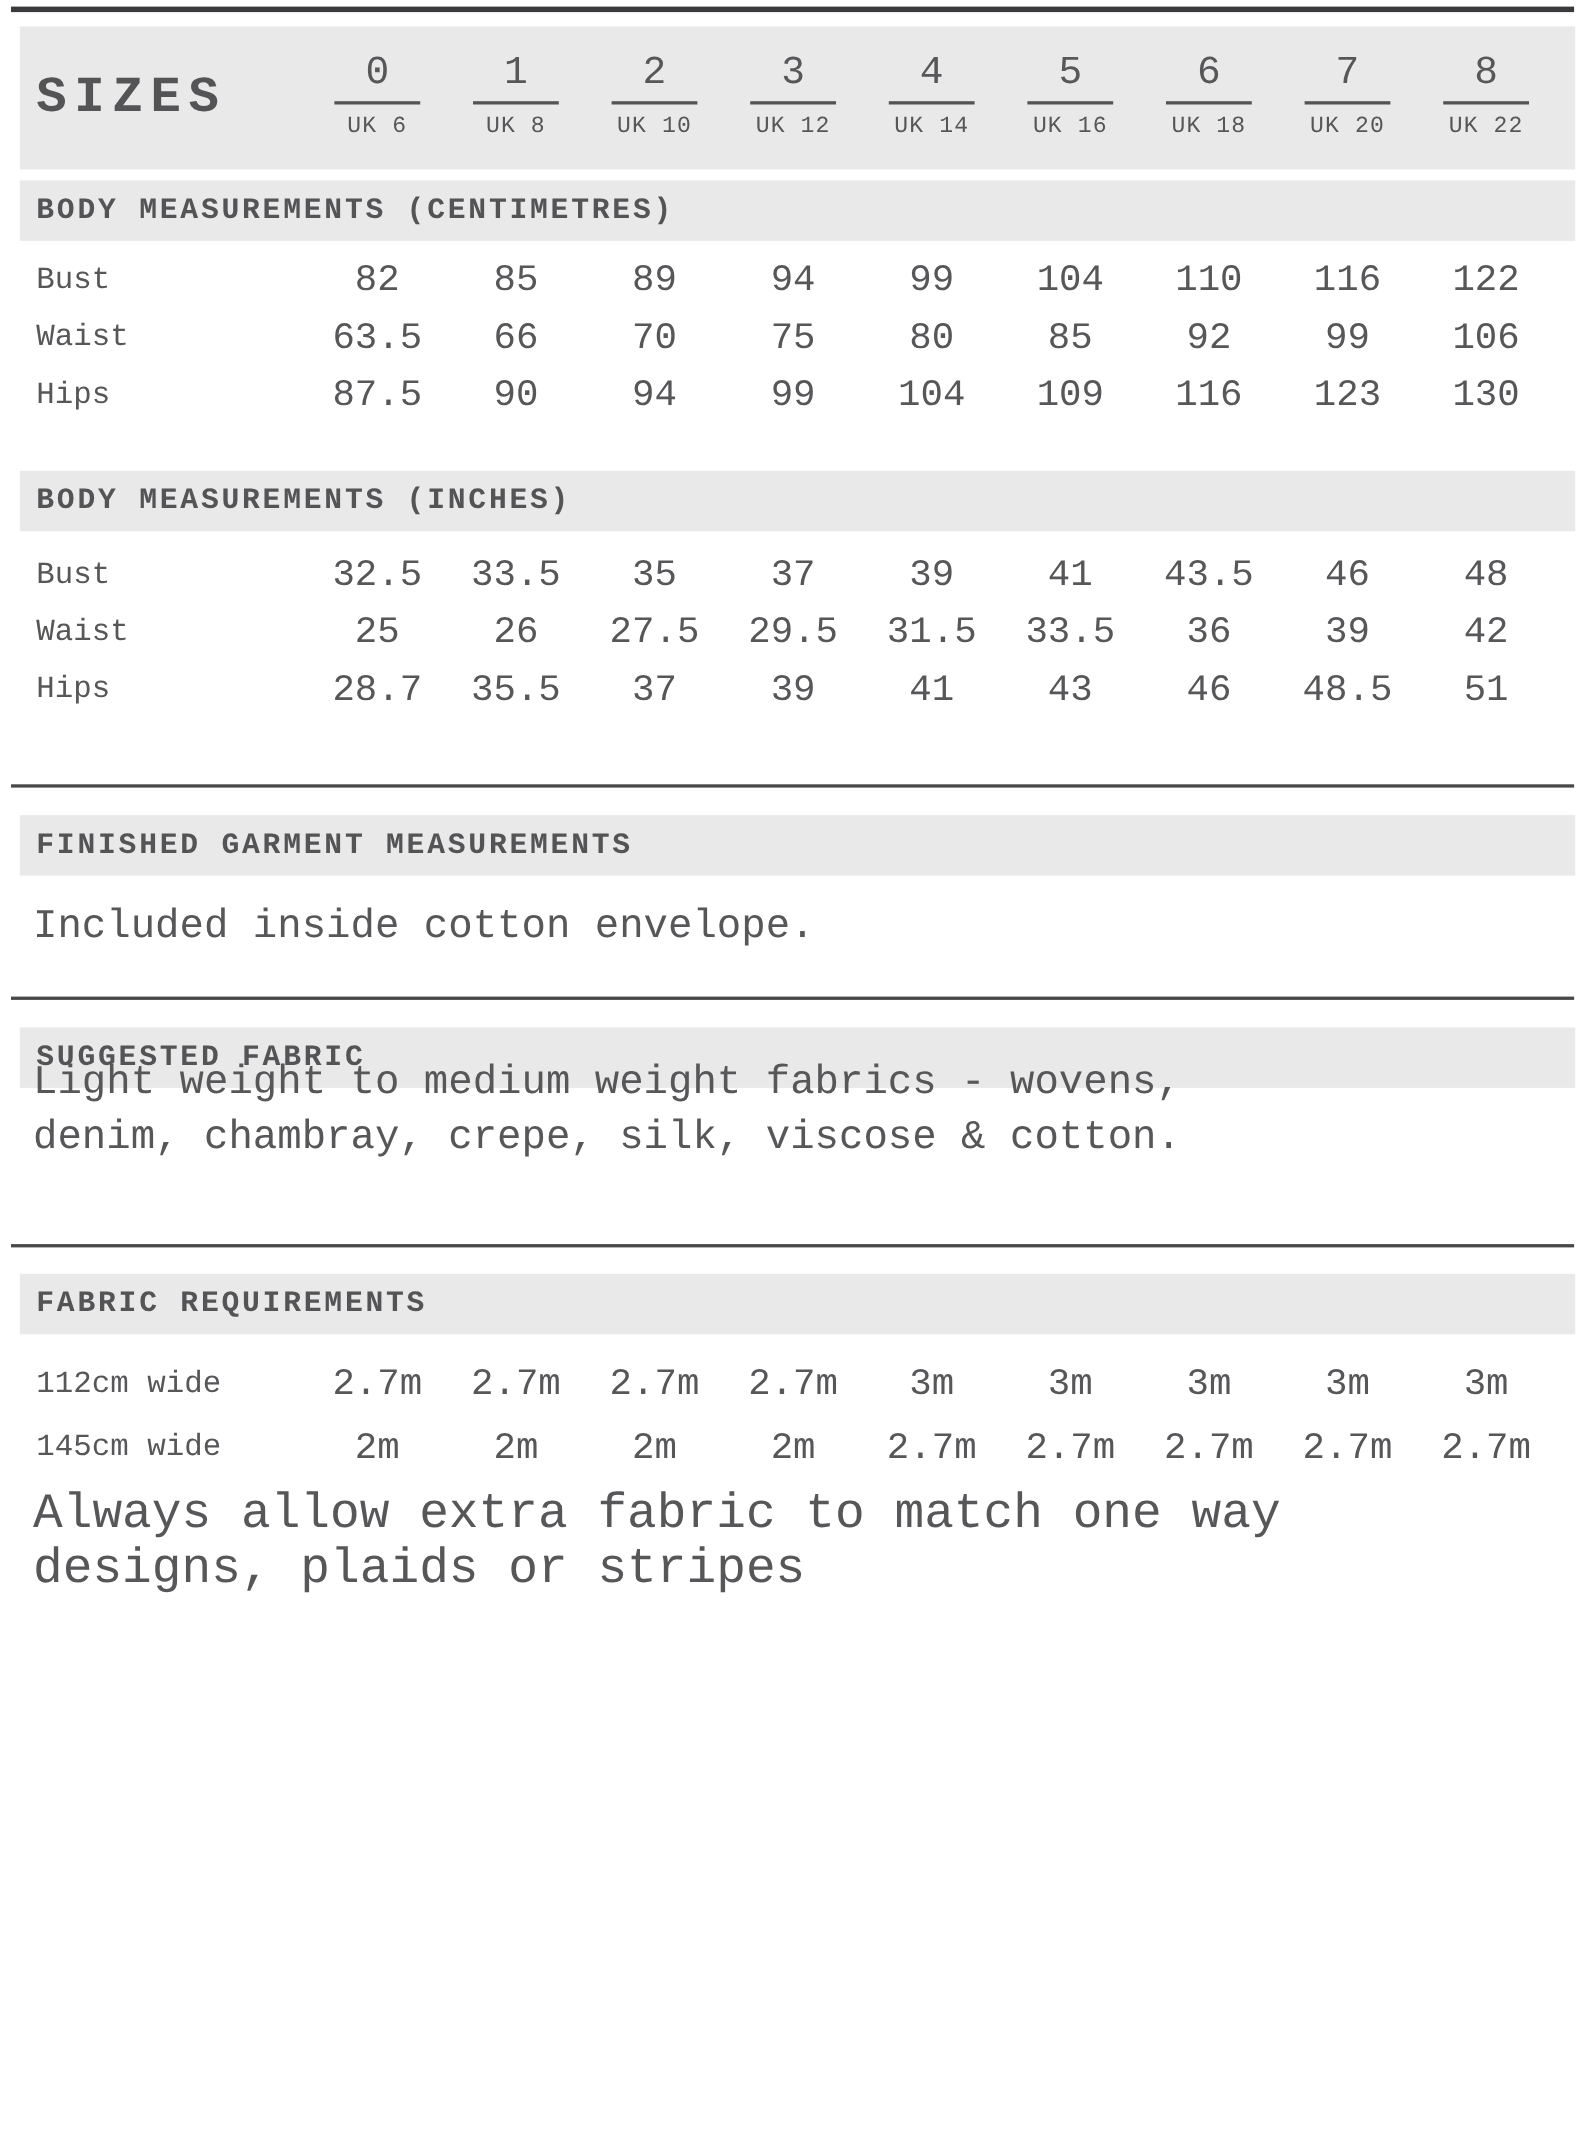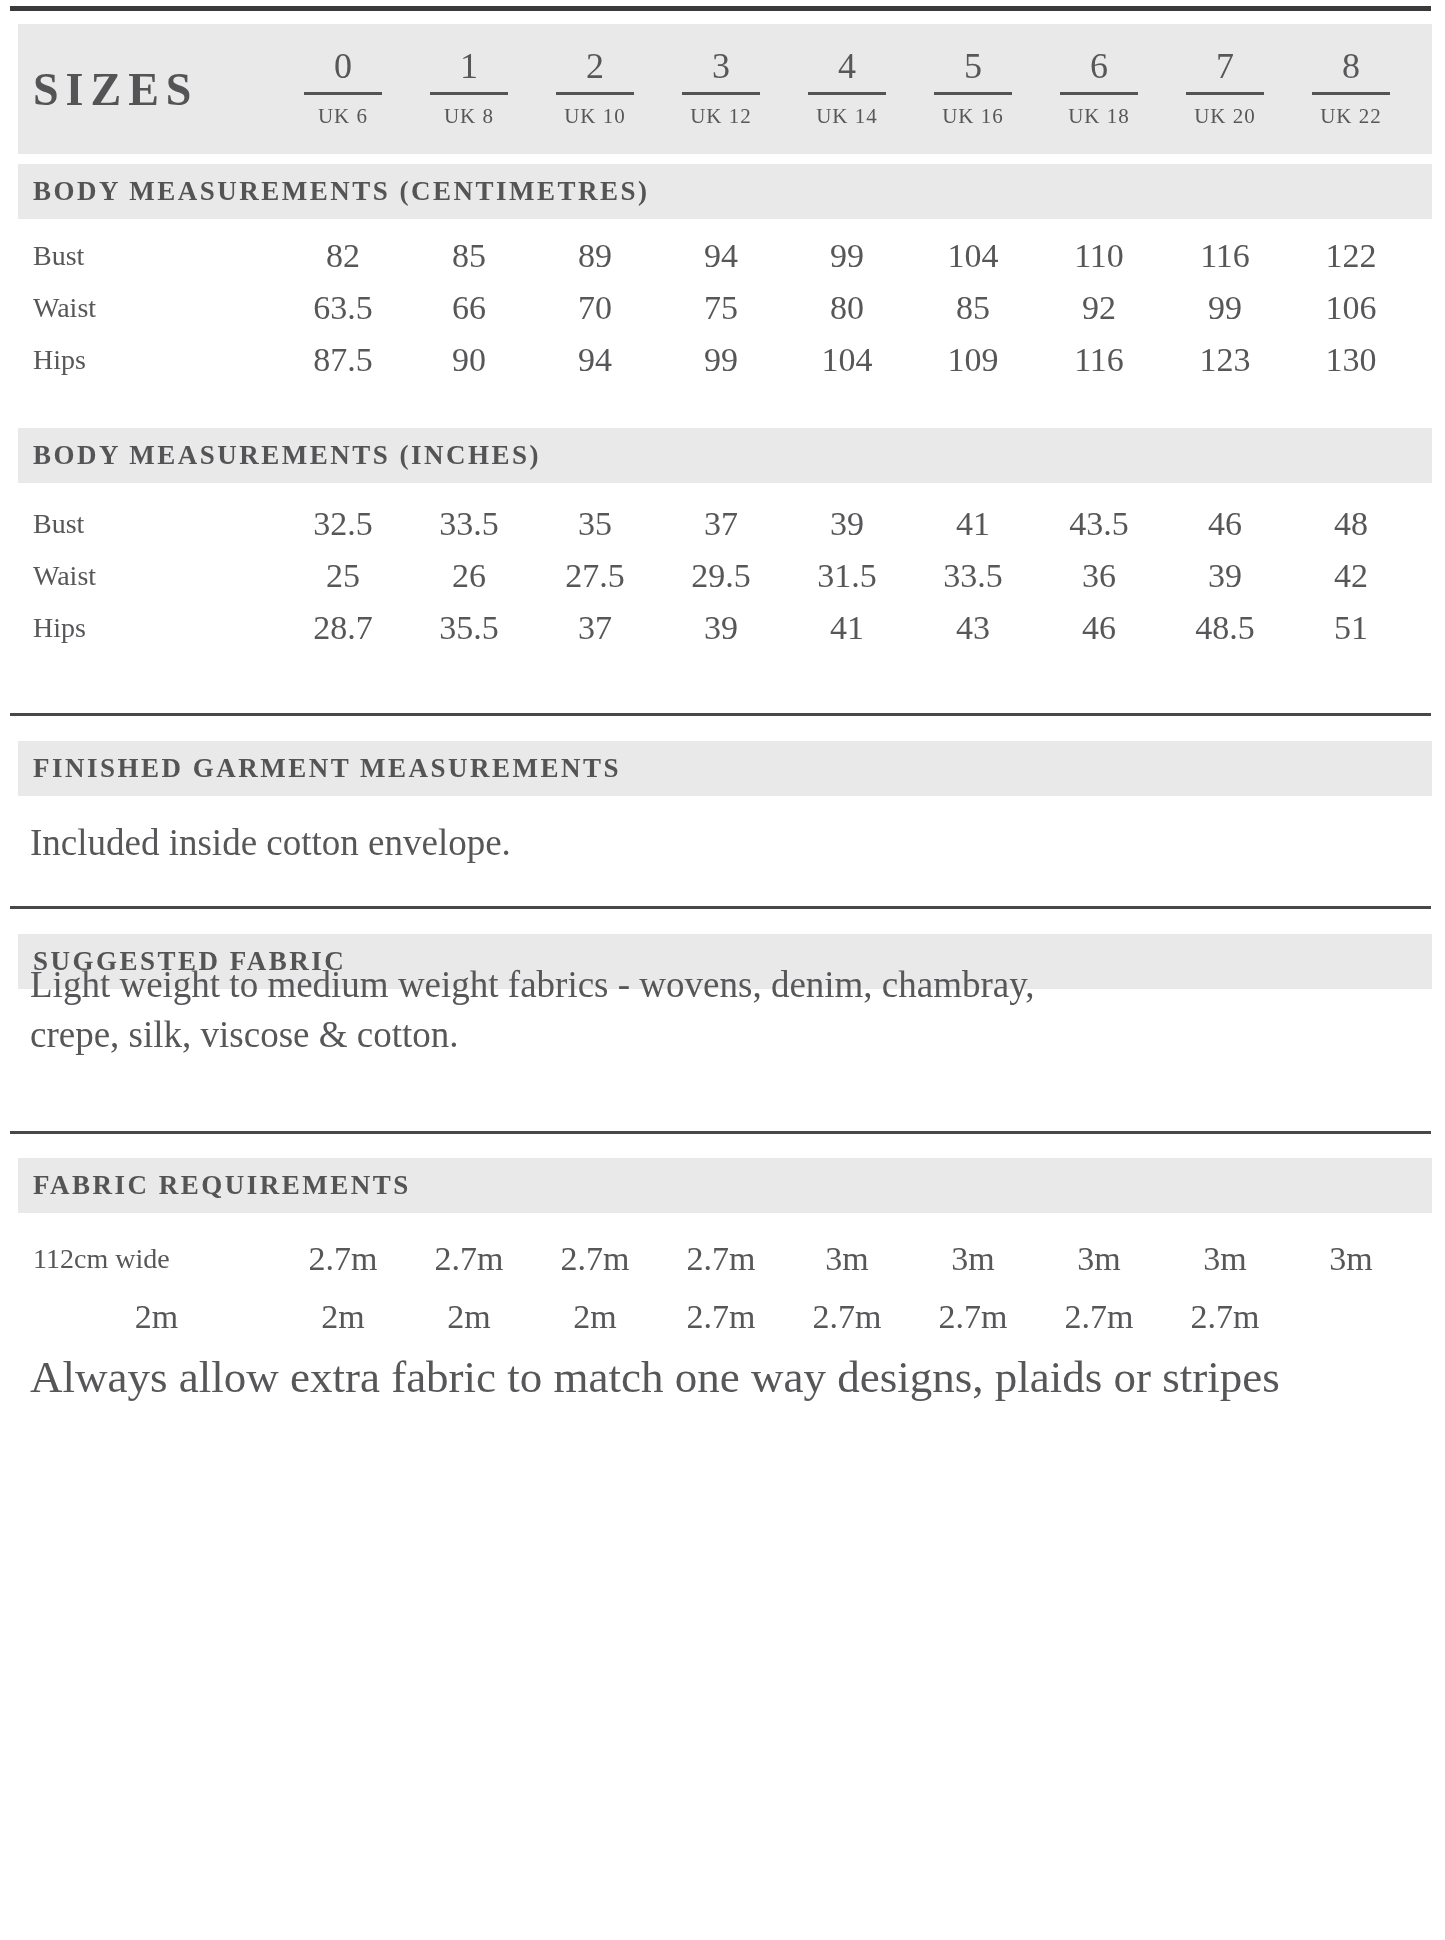--- a/index.html
+++ b/index.html
@@ -1,20 +1,20 @@
 <!DOCTYPE html>
 <html><head>
 <meta charset="utf-8">
 <style>
   html,body { margin:0; padding:0; background:#ffffff; }
   .page {
     position:relative;
     width:1445px; height:1940px;
     background:#ffffff;
-    font-family:Liberation Serif, serif;
+    font-family:Liberation Mono, monospace;
     color:#57575a;
     overflow:hidden;
   }
   .rule {
     position:absolute; left:10px; width:1421px; height:3px;
     background:#48484a;
   }
   .rule.top { top:6px; height:5px; background:#3a3a3c; }
   .band {
     position:absolute; left:18px; width:1414px;
@@ -239,20 +239,21 @@
       <div class="cell">2.7m</div>
       <div class="cell">2.7m</div>
       <div class="cell">2.7m</div>
       <div class="cell">3m</div>
       <div class="cell">3m</div>
       <div class="cell">3m</div>
       <div class="cell">3m</div>
       <div class="cell">3m</div>
     </div>
     <div class="grid mrow mrow-req">
+      <div class="row-label">145cm wide</div>
       <div class="cell">2m</div>
       <div class="cell">2m</div>
       <div class="cell">2m</div>
       <div class="cell">2m</div>
       <div class="cell">2.7m</div>
       <div class="cell">2.7m</div>
       <div class="cell">2.7m</div>
       <div class="cell">2.7m</div>
       <div class="cell">2.7m</div>
     </div>

